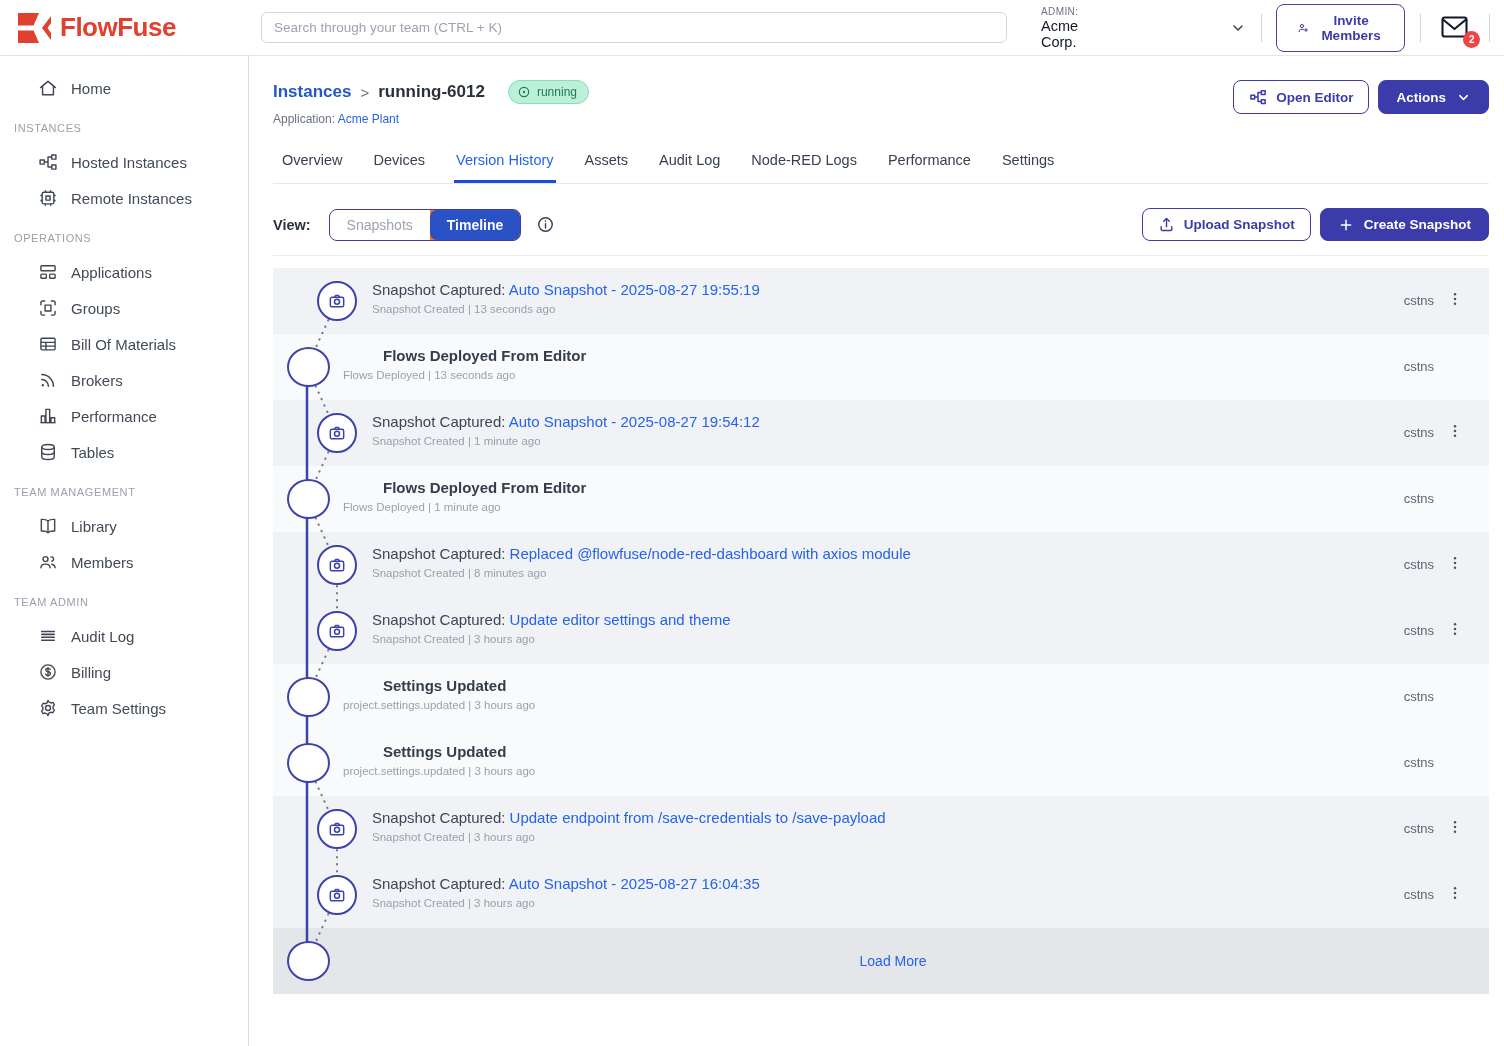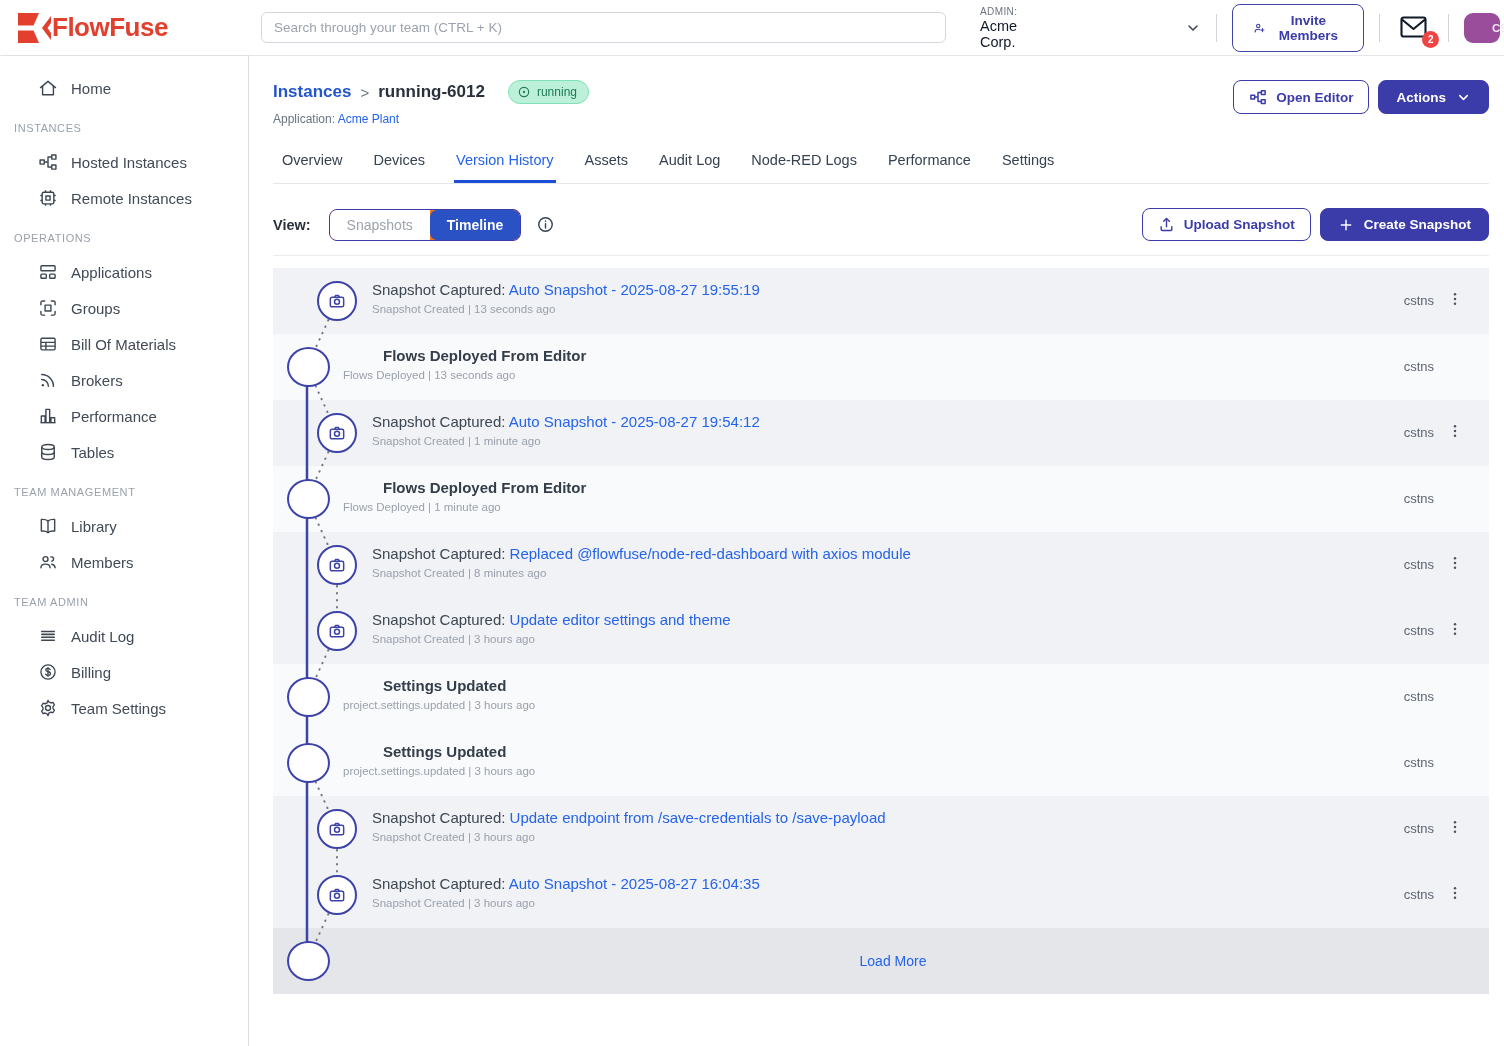--- a/index.html
+++ b/index.html
@@ -2,24 +2,24 @@
 <html><head>
 <meta charset="utf-8">
 <style>
   * { margin:0; padding:0; box-sizing:border-box; }
   html,body { width:1504px; height:1046px; overflow:hidden; background:#fff;
     font-family:"Liberation Sans", sans-serif; }
   .i { display:block; }
 
   
   .app-header { height:56px; display:flex; align-items:center; border-bottom:1px solid #E5E7EB; background:#fff; }
-  .logo-zone { width:249px; flex:0 0 249px; display:flex; align-items:center; padding-left:18px; }
+  .logo-zone { width:249px; flex:0 0 249px; display:flex; align-items:center; padding-left:18px; gap:8px; }
   .logo-text { font-size:26px; font-weight:800; color:#E2402F; letter-spacing:-0.5px; }
   .search-wrap { margin-left:12px; }
-  .search-input { width:685px; height:31px; border:1px solid #D3D7DD; border-radius:6px; padding:0 12px;
+  .search-input { width:746px; height:31px; border:1px solid #D3D7DD; border-radius:6px; padding:0 12px;
     font-size:13.5px; color:#374151; outline:none; font-family:"Liberation Sans",sans-serif; }
   .search-input::placeholder { color:#9CA3AF; }
   .hdr-right { display:flex; align-items:center; margin-left:34px; }
   .team-block { cursor:pointer; }
   .team-label { font-size:10px; color:#6B7280; letter-spacing:0.4px; }
   .team-name { font-size:14.5px; color:#111827; margin-top:1px; }
   .team-chevron { margin-left:150px; color:#374151; cursor:pointer; }
   .hdr-divider { width:1px; height:28px; background:#D1D5DB; margin:0 15px; }
   .invite-btn { display:inline-flex; align-items:center; gap:9px; border:1.5px solid #4045A9; color:#3B3BA9;
     background:#fff; border-radius:8px; padding:8px 20px; font-size:13.5px; font-weight:700; cursor:pointer;

